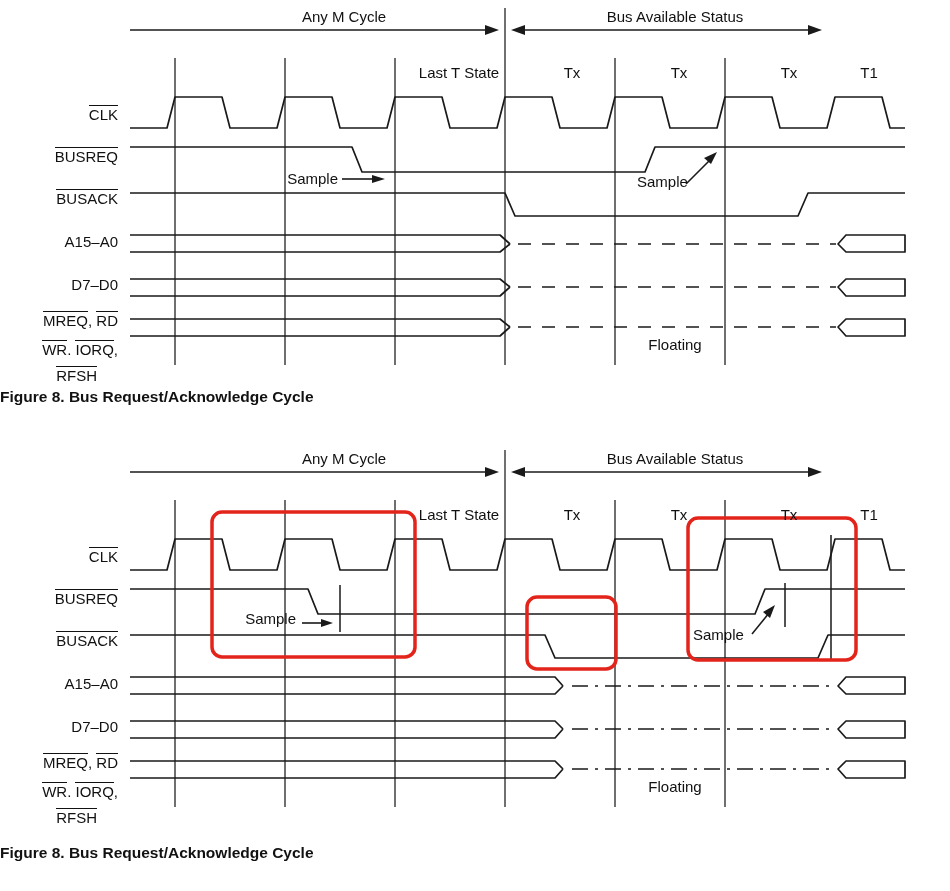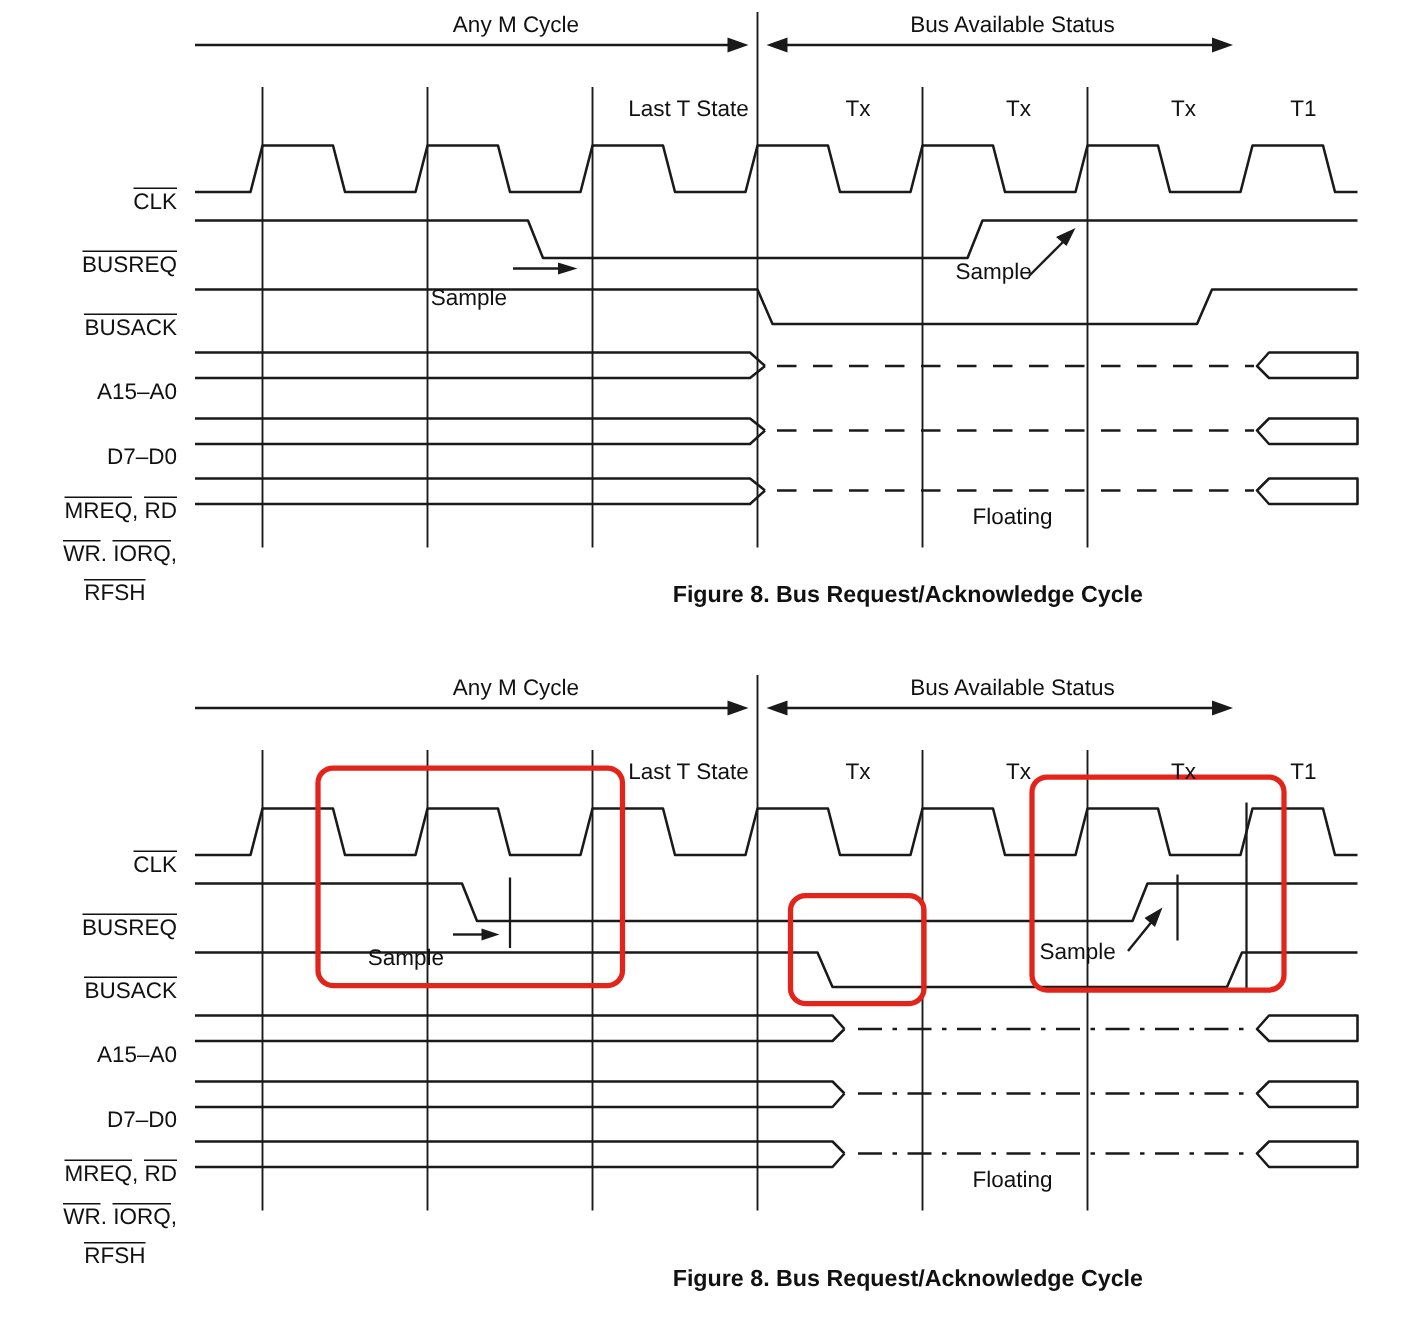--- a/index.html
+++ b/index.html
@@ -9,24 +9,24 @@
   #fig2 { height:449px; margin-top:12px; }
   svg.wave { position:absolute; left:0; top:0; }
   .wave path, .wave line { fill:none; stroke:#1a1a1a; }
   .wf { stroke-width:1.7px; stroke-linejoin:round; }
   .grid { stroke-width:1.25px; }
   .arr { stroke-width:1.6px; }
   .tick { stroke-width:1.5px; }
   .head { fill:#1a1a1a; stroke:none; }
   .hl { fill:none; stroke-width:3.5px; }
   .lbl { position:absolute; font-size:15px; line-height:17px; white-space:nowrap; }
-  .sig { text-align:left;margin-top:20px; }
+  .sig { text-align:left; }
   .ov { display:inline-block; border-top:1.6px solid #111; }
   .center { transform:translateX(-50%);margin-left:12px; }
-  .caption { width:762px; left:0; text-align:right; font-weight:bold; font-size:15.5px; }
+  .caption { width:762px; left:0; text-align:left; font-weight:bold; font-size:15.5px; }
 </style>
 </head>
 <body>
 
 <section class="figure" id="fig1">
   <svg class="wave" width="950" height="430" viewBox="0 0 950 430">
     <g>
       <path class="grid" d="M175,58 V365 M285,58 V365 M395,58 V365 M615,58 V365 M725,58 V365"></path>
       <path class="grid" d="M505,8 V365"></path>
     </g>

